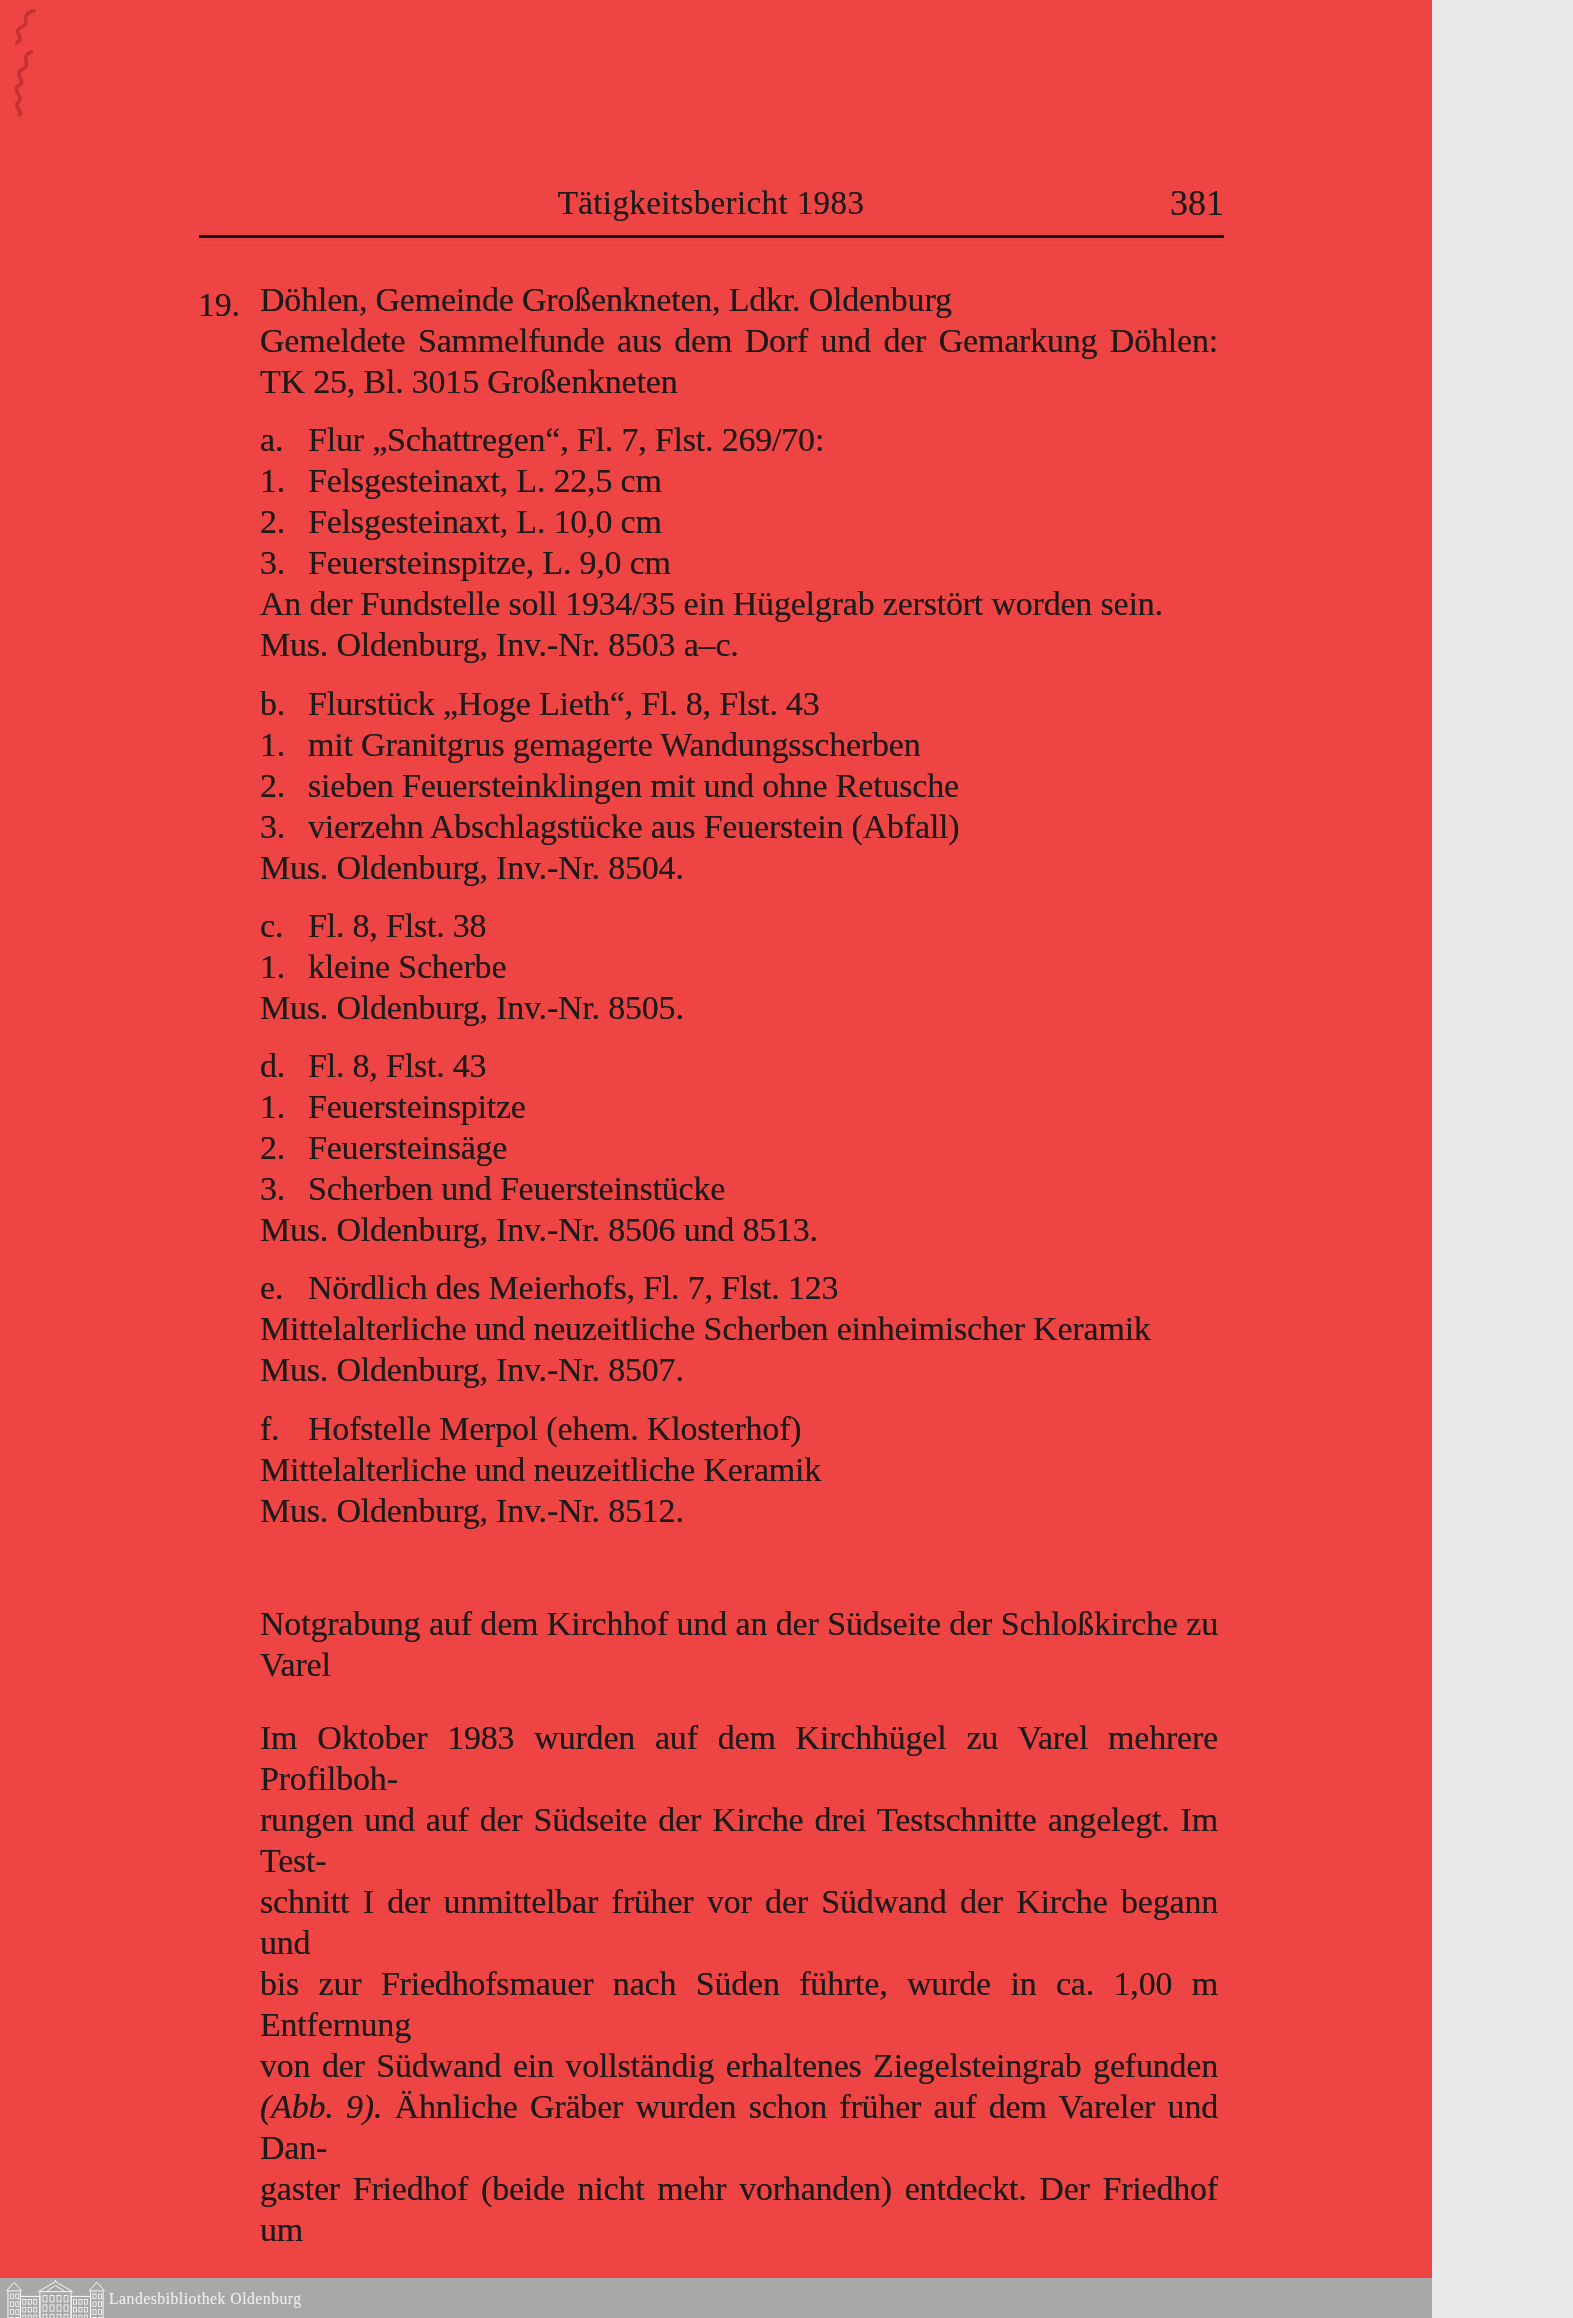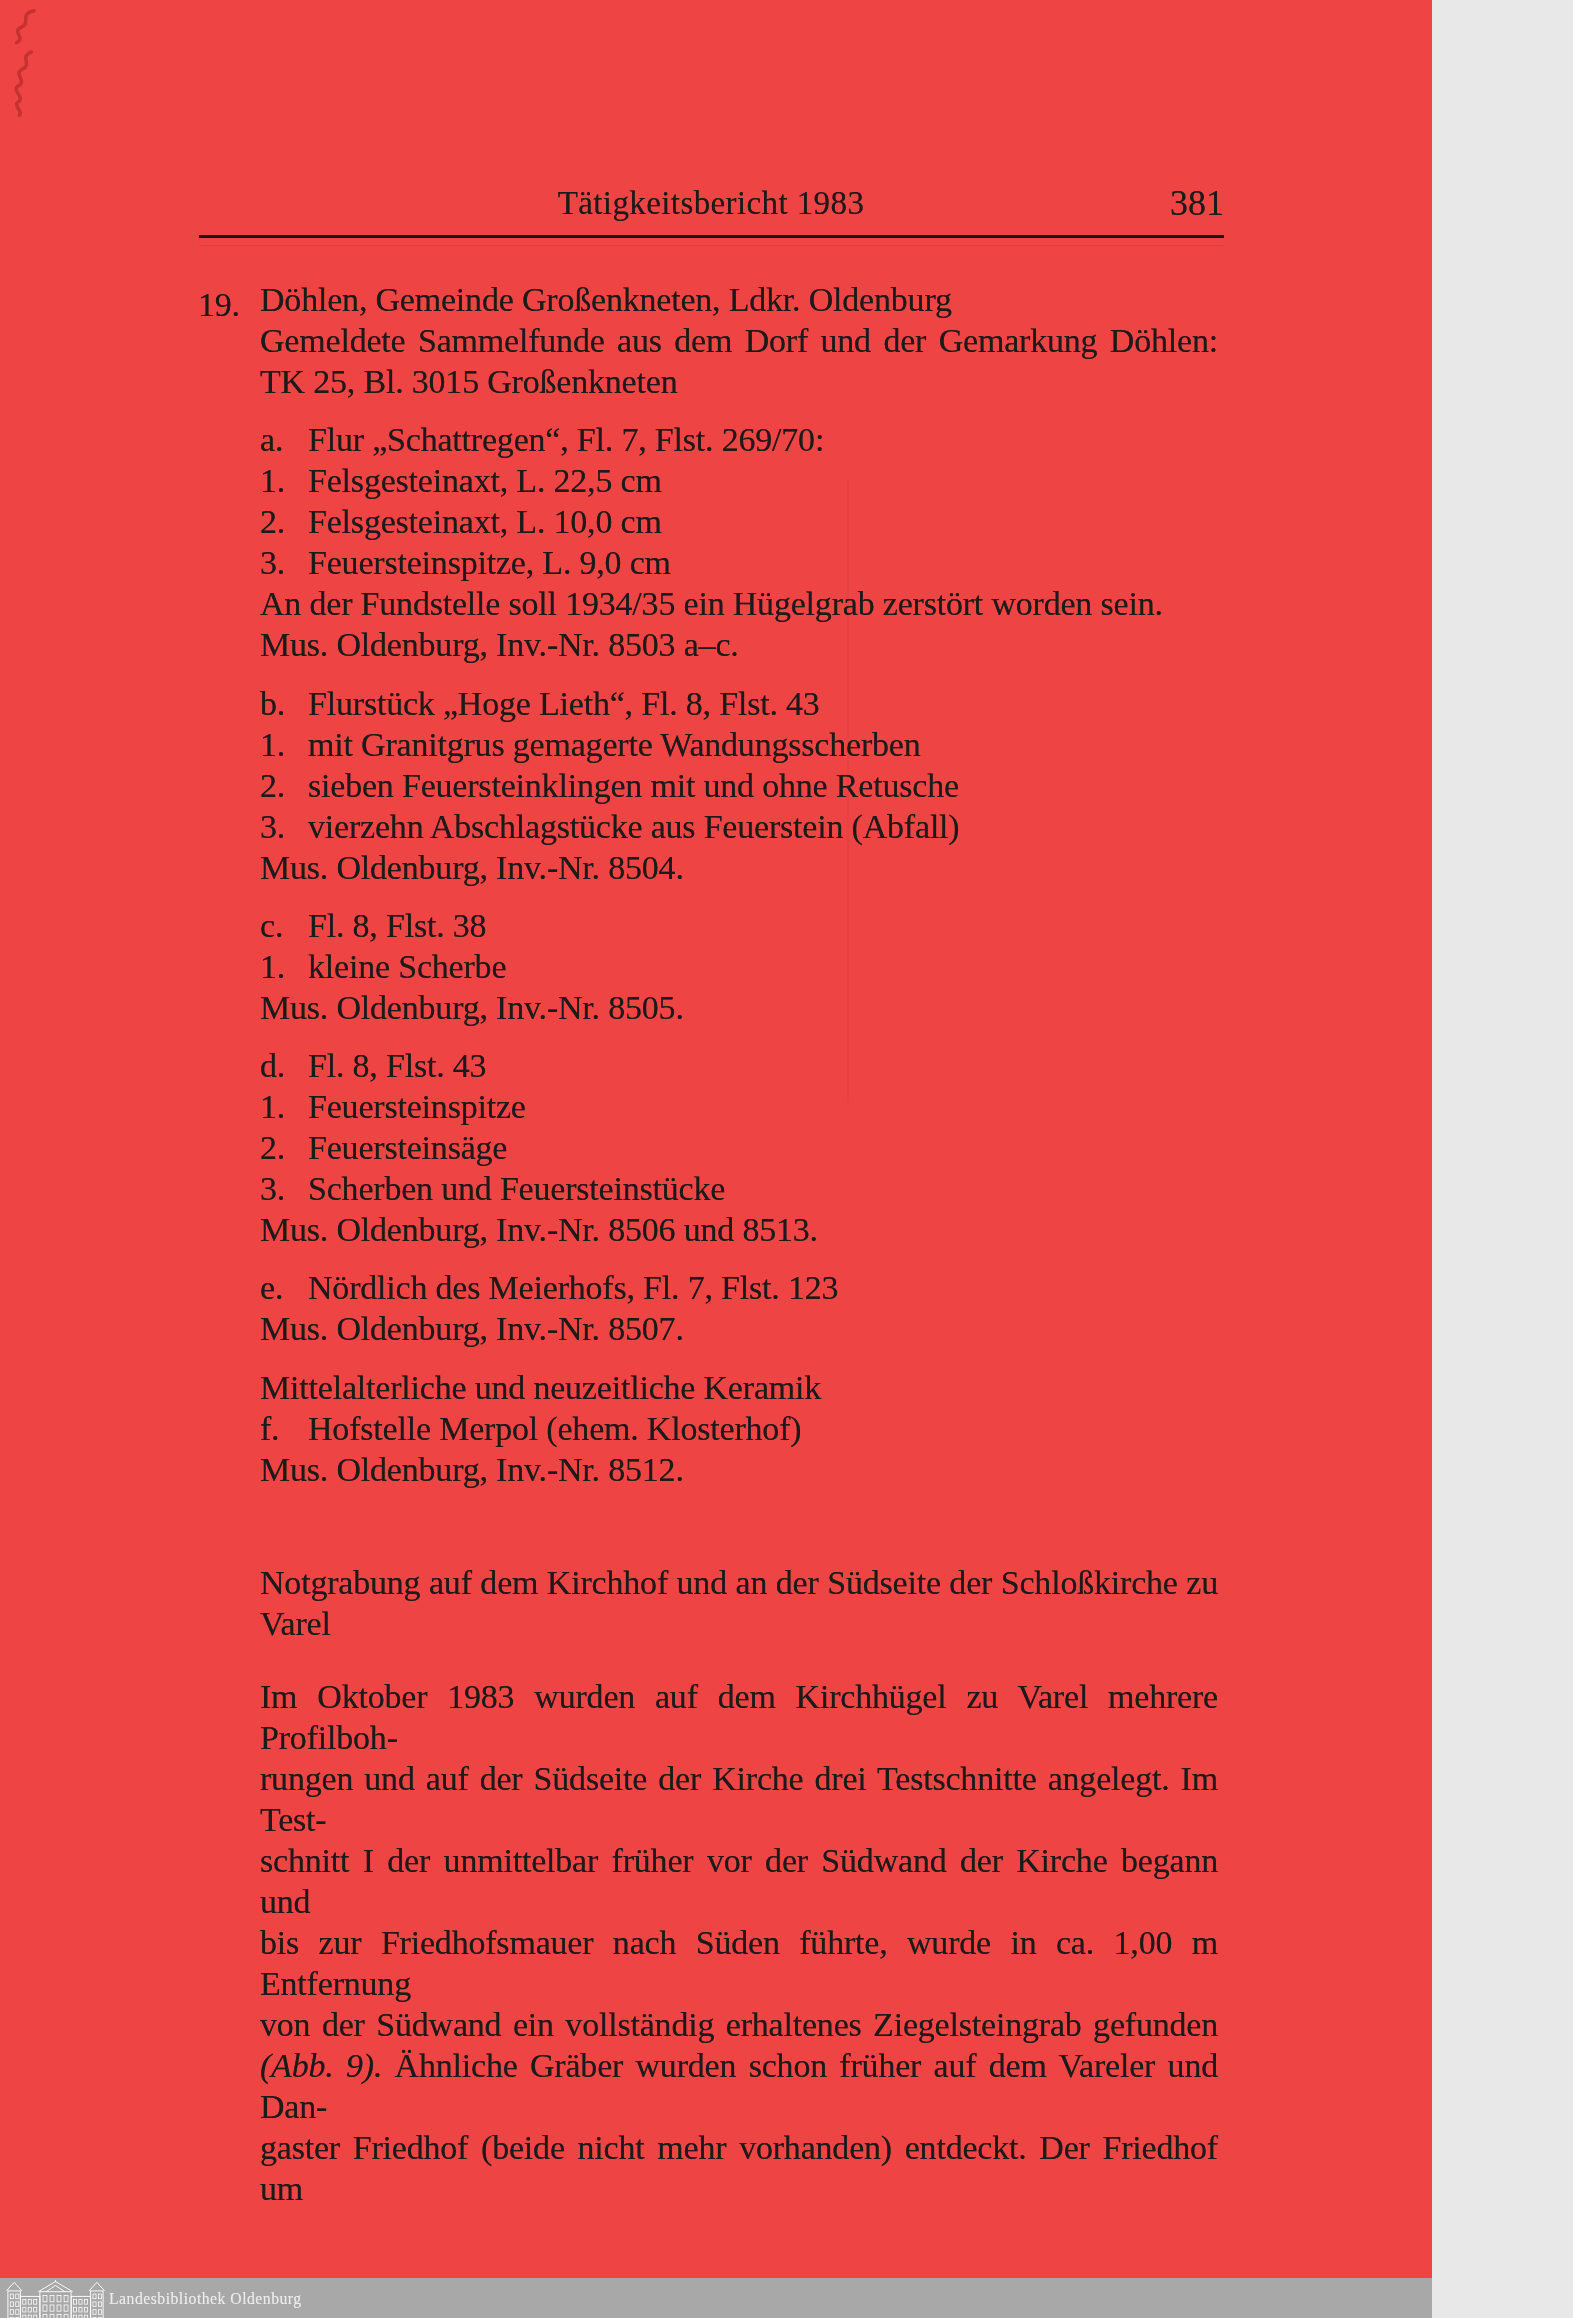--- a/index.html
+++ b/index.html
@@ -127,26 +127,27 @@
       <div class="block">
         <div class="line txt"><span class="sub">d.</span><span>Fl. 8, Flst. 43</span></div>
         <div class="line txt"><span class="sub">1.</span><span>Feuersteinspitze</span></div>
         <div class="line txt"><span class="sub">2.</span><span>Feuersteinsäge</span></div>
         <div class="line txt"><span class="sub">3.</span><span>Scherben und Feuersteinstücke</span></div>
         <div class="line txt">Mus. Oldenburg, Inv.-Nr. 8506 und 8513.</div>
       </div>
 
       <div class="block">
         <div class="line txt"><span class="sub">e.</span><span>Nördlich des Meierhofs, Fl. 7, Flst. 123</span></div>
+        <div class="line txt">Mittelalterliche und neuzeitliche Scherben einheimischer Keramik</div>
         <div class="line txt">Mus. Oldenburg, Inv.-Nr. 8507.</div>
       </div>
 
       <div class="block">
+        <div class="line txt"><span class="sub">f.</span><span>Hofstelle Merpol (ehem. Klosterhof)</span></div>
         <div class="line txt">Mittelalterliche und neuzeitliche Keramik</div>
-        <div class="line txt"><span class="sub">f.</span><span>Hofstelle Merpol (ehem. Klosterhof)</span></div>
         <div class="line txt">Mus. Oldenburg, Inv.-Nr. 8512.</div>
       </div>
     </section>
 
     <section class="entry-20">
       <div class="wrapline just txt">Notgrabung auf dem Kirchhof und an der Südseite der Schloßkirche zu</div>
       <div class="line txt">Varel</div>
 
       <div class="para">
         <div class="wrapline just txt">Im Oktober 1983 wurden auf dem Kirchhügel zu Varel mehrere Profilboh-</div>

